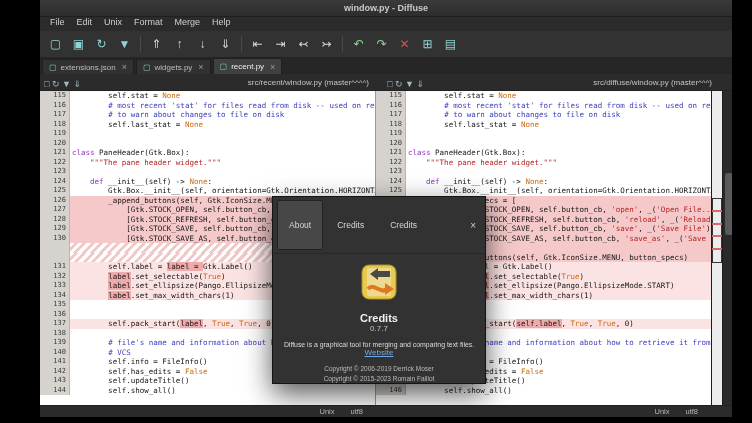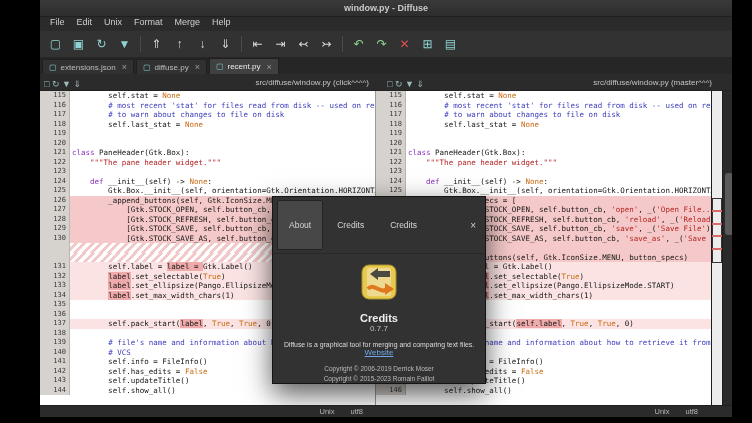--- a/index.html
+++ b/index.html
@@ -104,34 +104,34 @@
     </div>
 
   <div class="tabbar" id="tabbar">
       <div class="tab">
         <span class="doc">▢</span>
         <span>extensions.json</span>
         <span class="close">×</span>
       </div>
       <div class="tab">
         <span class="doc">▢</span>
-        <span>diffuse.py</span>
+        <span>widgets.py</span>
         <span class="close">×</span>
       </div>
       <div class="tab active">
         <span class="doc">▢</span>
         <span>recent.py</span>
         <span class="close">×</span>
       </div>
     </div>
 
   <div class="pane-headers">
     <div class="pane-header">
       <span id="ph-icons-0"><span class="ph-icon">□ </span><span class="ph-icon">↻ </span><span class="ph-icon">▼ </span><span class="ph-icon">⇓ </span></span>
-      <span class="ph-title">src/diffuse/window.py (click^^^^)</span>
+      <span class="ph-title">src/recent/window.py (master^^^^)</span>
     </div>
     <div class="pane-header">
       <span id="ph-icons-1"><span class="ph-icon">□ </span><span class="ph-icon">↻ </span><span class="ph-icon">▼ </span><span class="ph-icon">⇓ </span></span>
       <span class="ph-title">src/diffuse/window.py (master^^^)</span>
     </div>
   </div>
 
   <div class="main">
     <div class="pane" id="pane-0">
         <div class="row"><span class="gut">115</span><span class="code"><span class="sg-t">        self.stat = </span><span class="sg-n">None</span></span></div>

